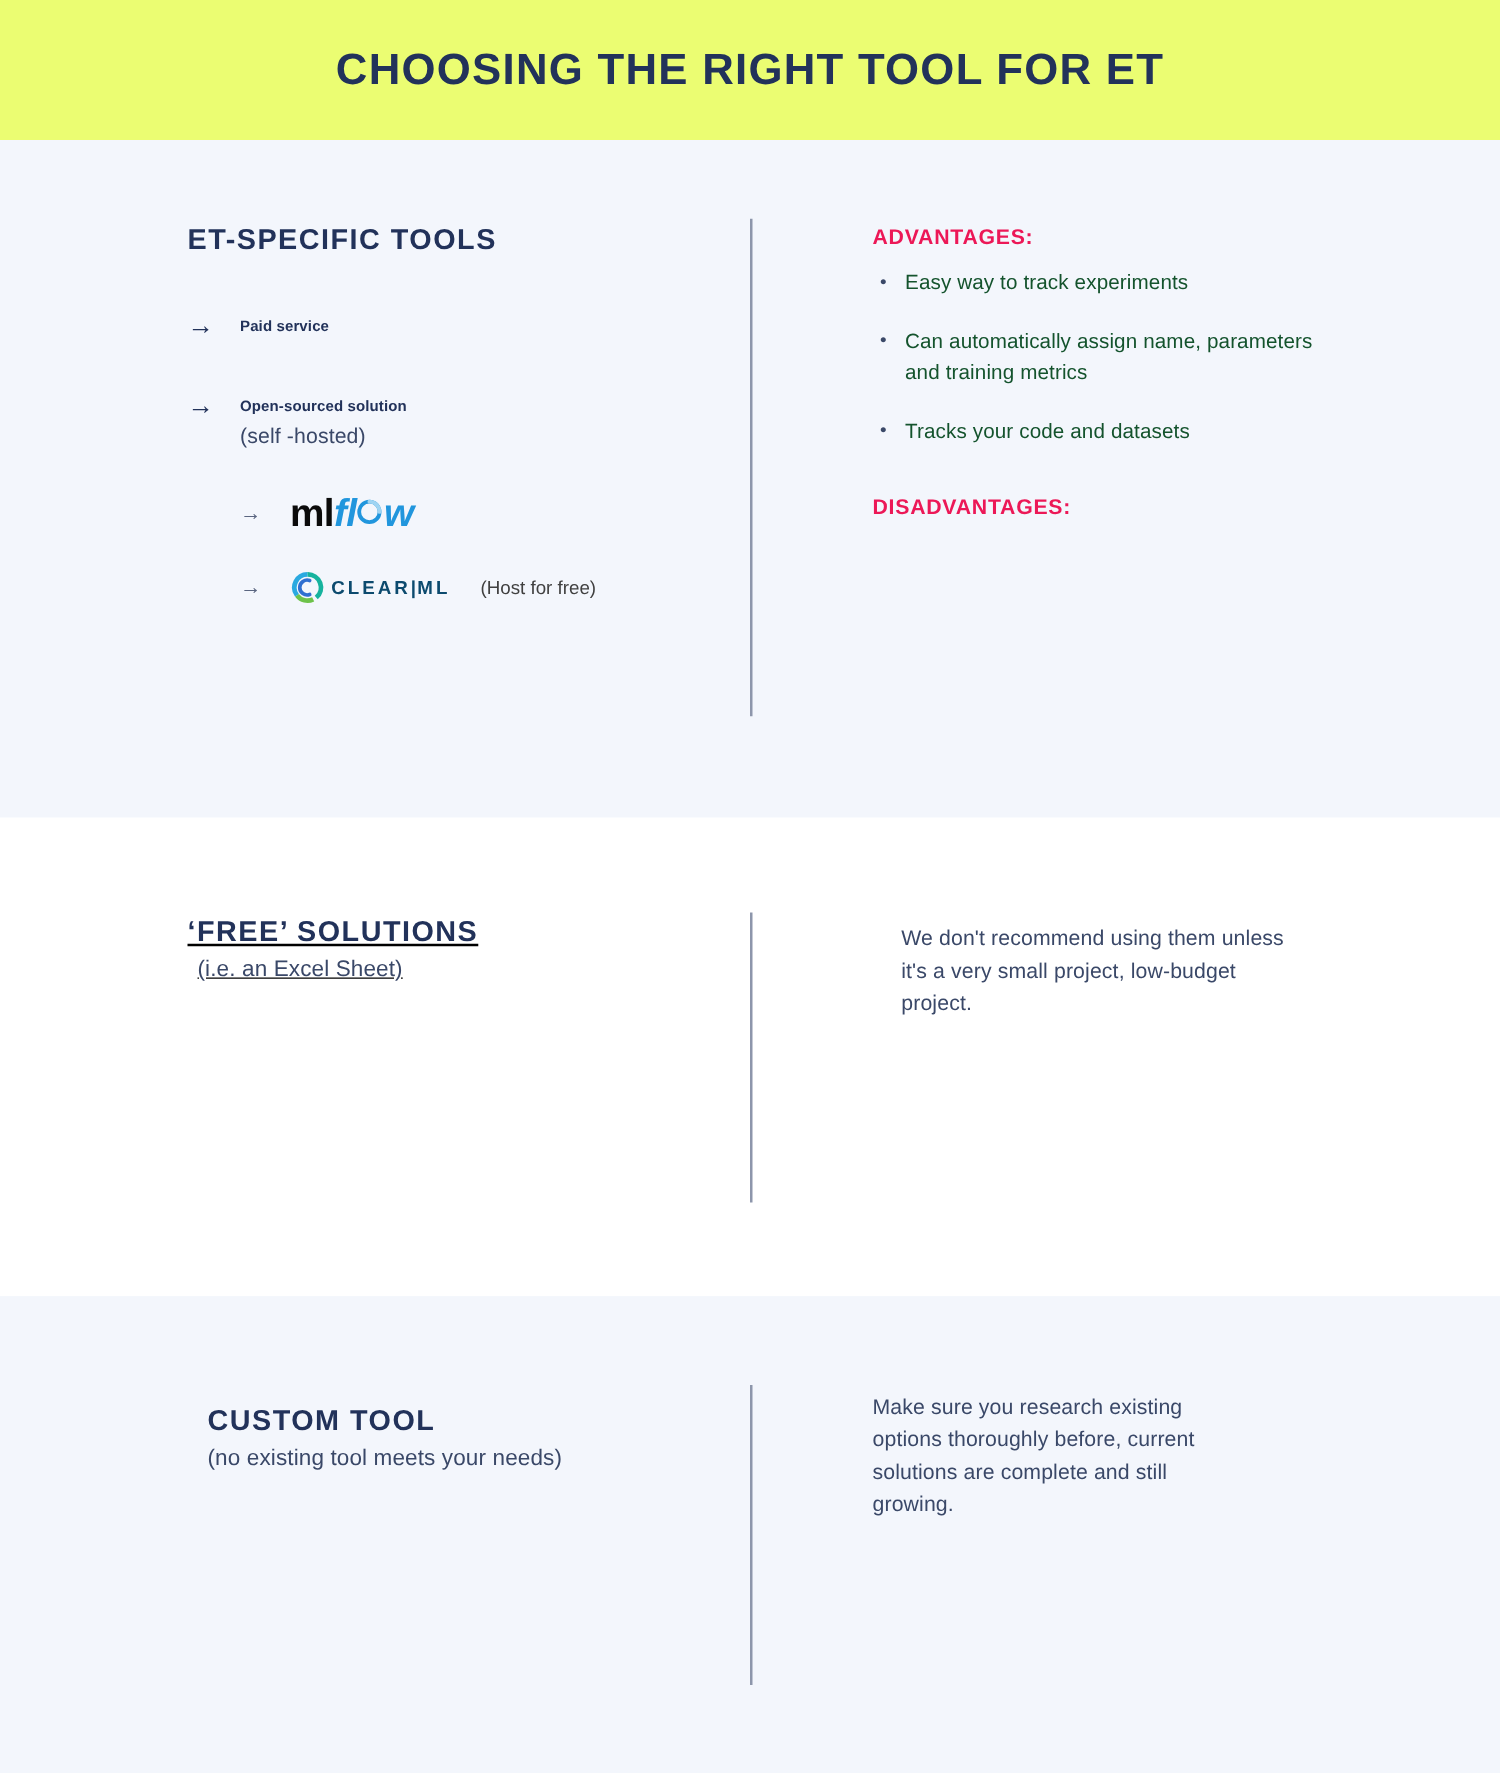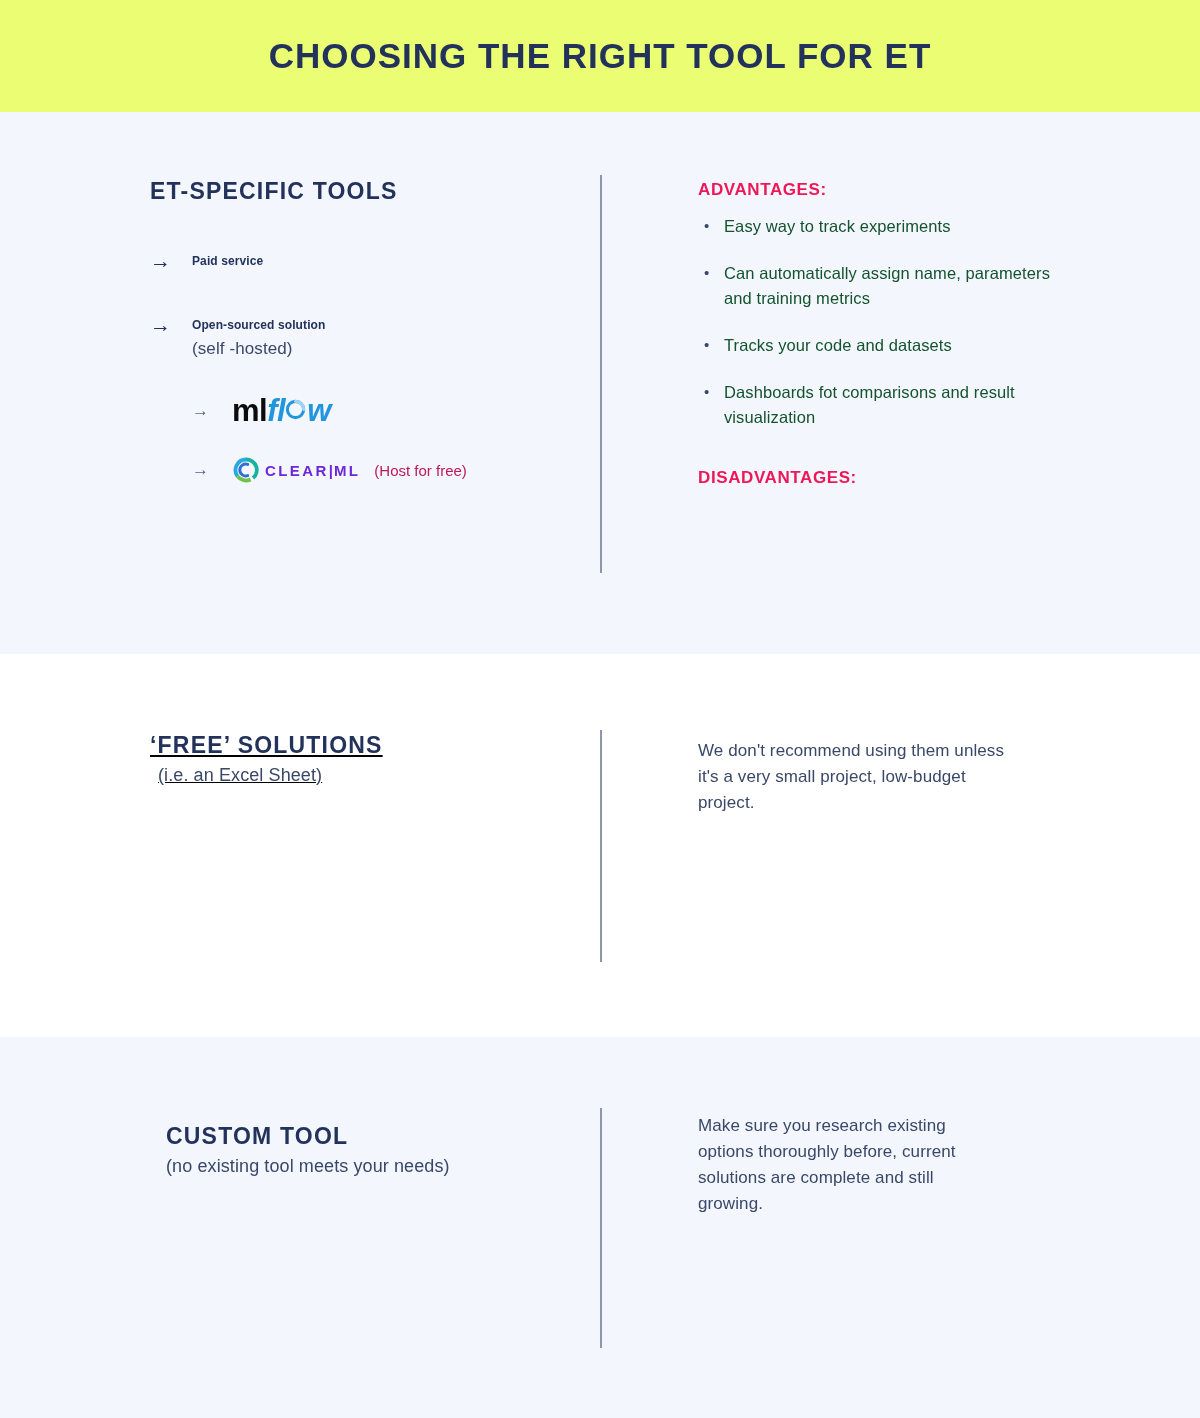--- a/index.html
+++ b/index.html
@@ -136,26 +136,27 @@
   }
   .clearml-logo {
     display: flex;
     align-items: center;
     gap: 5px;
   }
   .clearml-text {
     font-size: 15px;
     font-weight: bold;
     letter-spacing: 2.4px;
-    color: #6d28d9;
+    color: #0c4a6e;
     white-space: nowrap;
   }
   .clearml-note {
     font-size: 15px;
-    color: #be185d;
+    color: #404040;
+    margin-left: 10px;
     white-space: nowrap;
   }
 
   
   .list-title {
     font-size: 17px;
     font-weight: bold;
     letter-spacing: 0.6px;
     color: #ec1857;
     margin: 0;
@@ -255,39 +256,38 @@
   </div>
 
   <div class="col-right" style="top:68px;">
 
     <h3 class="list-title">ADVANTAGES:</h3>
 
     <ul class="bullets">
       <li>Easy way to track experiments</li>
       <li style="width:330px;">Can automatically assign name, parameters and training metrics</li>
       <li>Tracks your code and datasets</li>
-      <li style="width:300px;">Dashboards fot comparisons and result visualization</li>
     </ul>
 
     <h3 class="list-title" style="margin-top:38px;">DISADVANTAGES:</h3>
 
 
   </div>
 </div>
 
 <div class="section sec-free">
 
   <div class="divider" style="top:76px;height:232px;"></div>
 
   <div class="col-left" style="top:78px;text-decoration:underline;">
     <h2 class="sec-heading">‘FREE’ SOLUTIONS</h2>
     <p class="sec-subheading sub-indent">(i.e. an Excel Sheet)</p>
   </div>
 
-  <div class="col-right" style="top:84px;">
+  <div class="col-right" style="top:84px;margin-left:23px;">
     <p class="para" style="width:315px;">We don't recommend using them unless it's a very small project, low-budget project.</p>
   </div>
 </div>
 
 <div class="section sec-custom">
 
   <div class="divider" style="top:71px;height:240px;"></div>
 
   <div class="col-left" style="top:86px;left:166px;">
     <h2 class="sec-heading">CUSTOM TOOL</h2>

